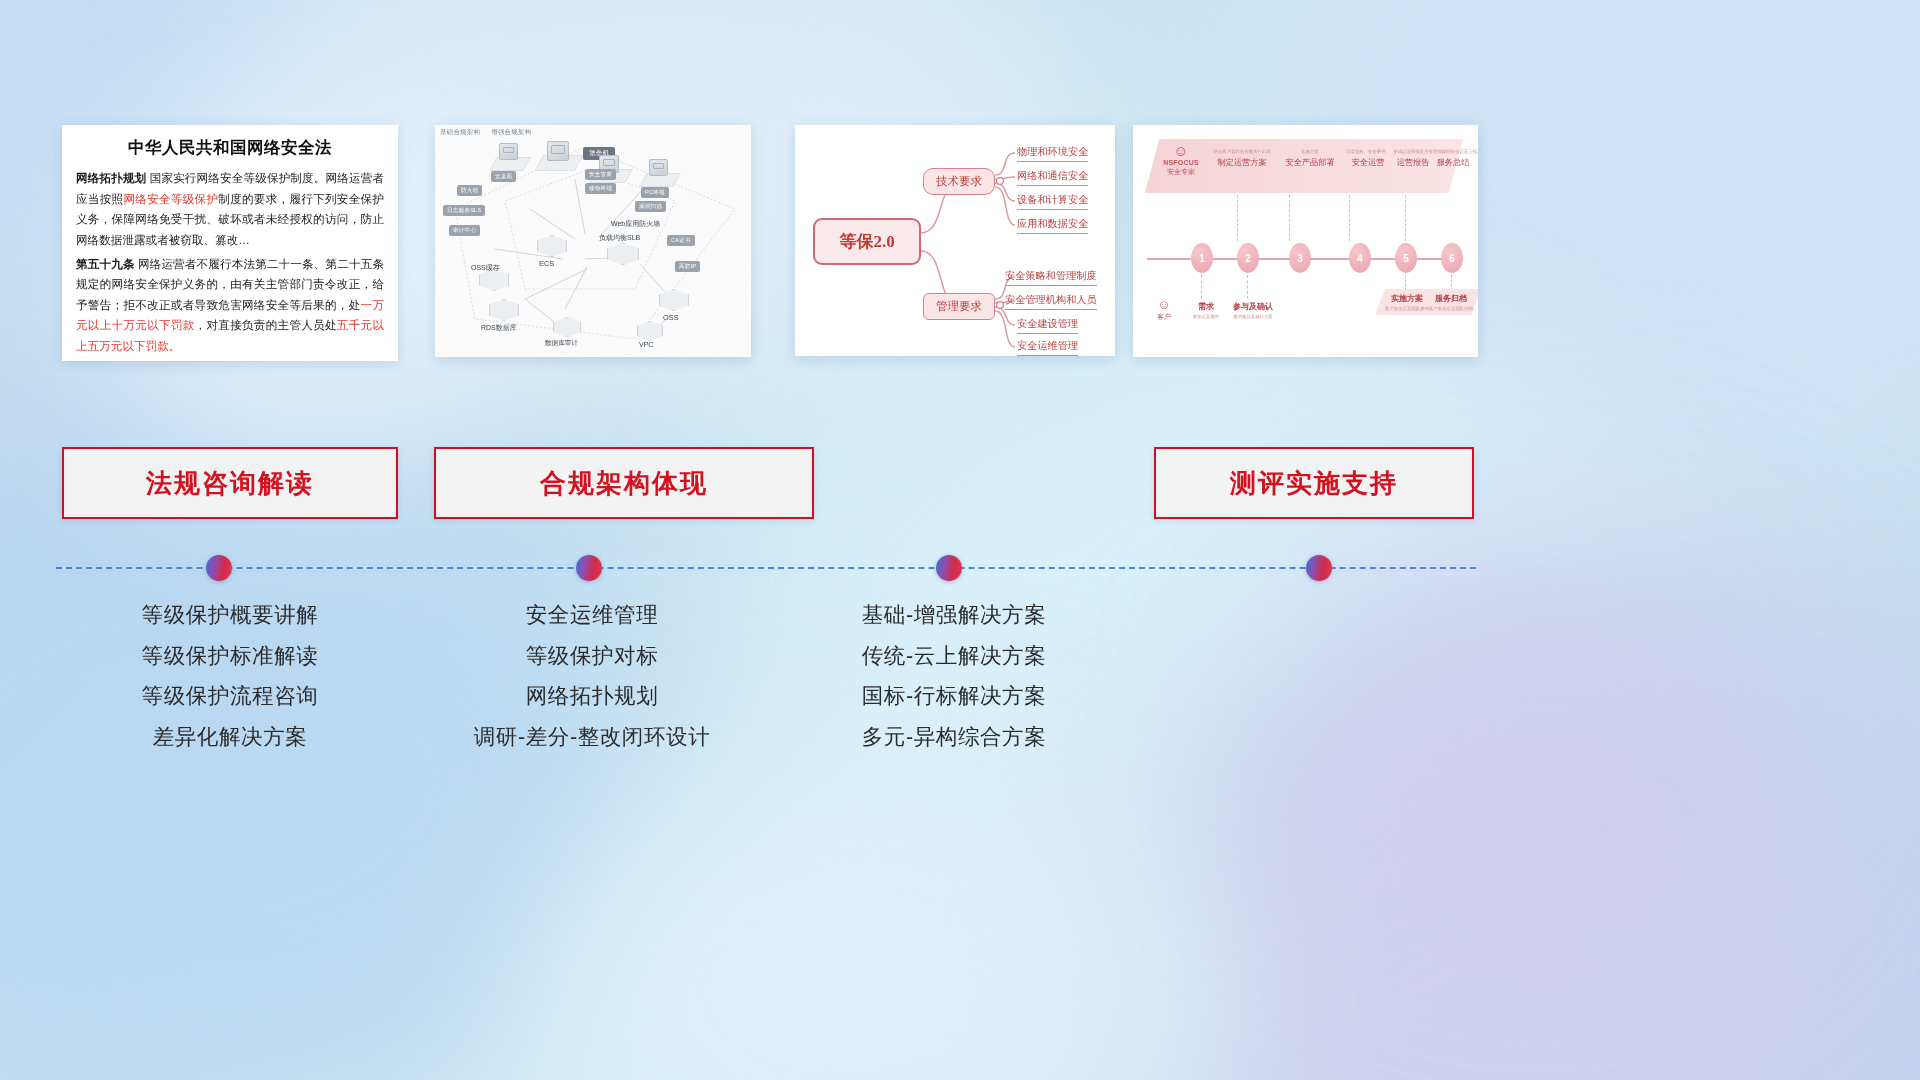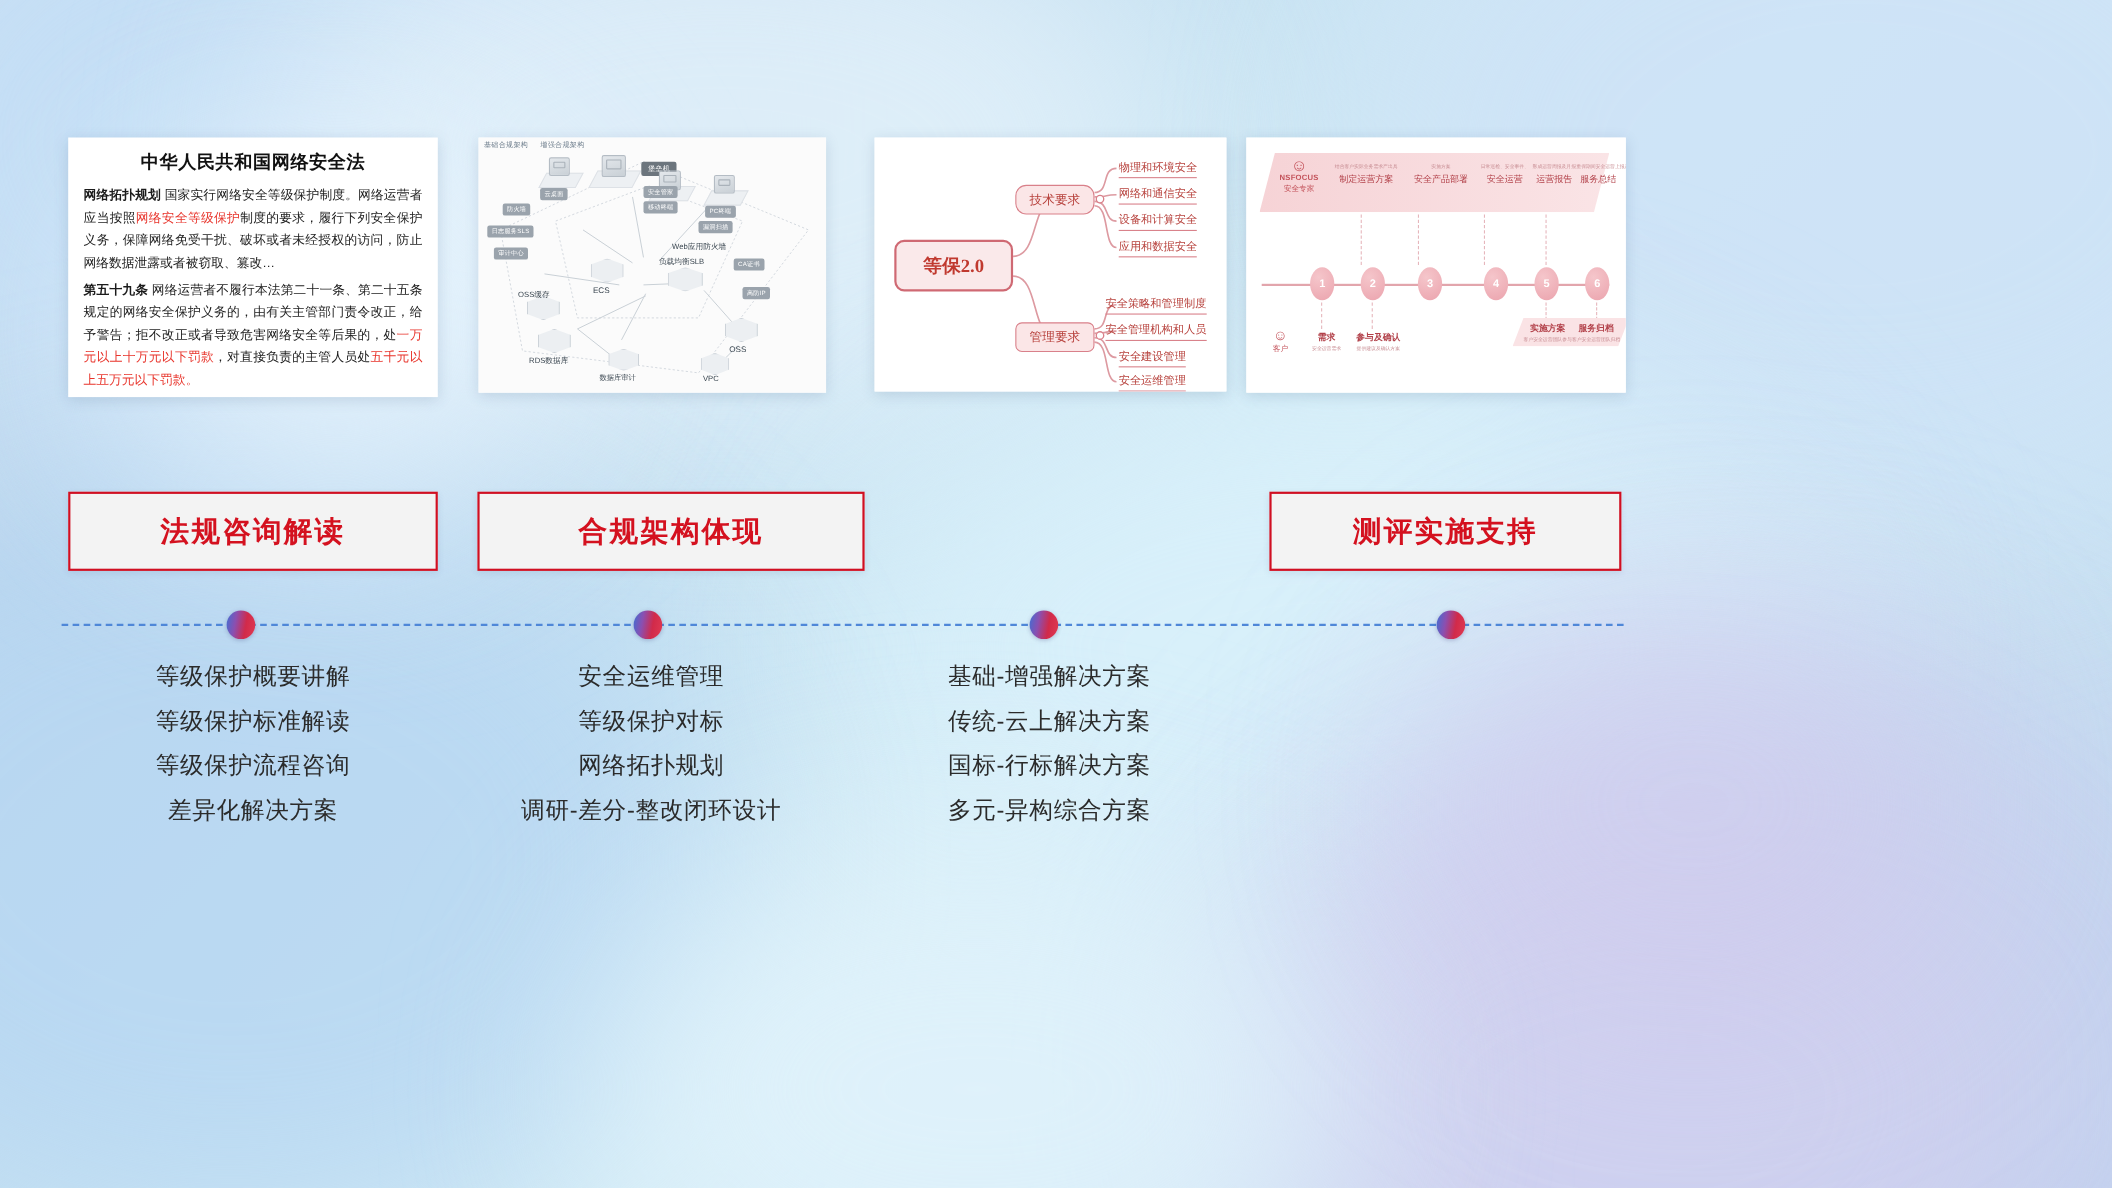--- a/index.html
+++ b/index.html
@@ -104,21 +104,21 @@
   .nsf-user .ico{font-size:13px;line-height:1;}
   .nsf-user .l1{font-size:7px;margin-top:1px;}
 
   
   .titles{position:absolute;top:447px;left:0;width:1920px;height:72px;}
   .tbox{position:absolute;top:0;height:72px;background:#f3f3f3;
     border:2.6px solid #d00f22;display:flex;align-items:center;justify-content:center;
     box-shadow:0 2px 6px rgba(60,90,130,.12);}
   .tbox span{color:#d4111f;font-size:26px;font-weight:bold;letter-spacing:2px;}
   #tbox-0{left:62px;width:336px;}
-  #tbox-1{left:434px;width:352px;}
+  #tbox-1{left:434px;width:380px;}
   #tbox-2{left:794px;width:320px;}
   #tbox-3{left:1154px;width:320px;}
 
   
   .tl{position:absolute;top:567px;left:56px;width:1420px;height:2px;
     border-top:2px dashed #4f87d8;}
   .dot{position:absolute;top:555px;width:26px;height:26px;border-radius:50%;
     background:linear-gradient(100deg,#3f6fd4 0%,#8b4fb0 32%,#d12a4a 65%,#e03a52 100%);
     box-shadow:0 1px 4px rgba(60,60,120,.3);}
   #dot-0{left:206px;} #dot-1{left:576px;} #dot-2{left:936px;} #dot-3{left:1306px;}

